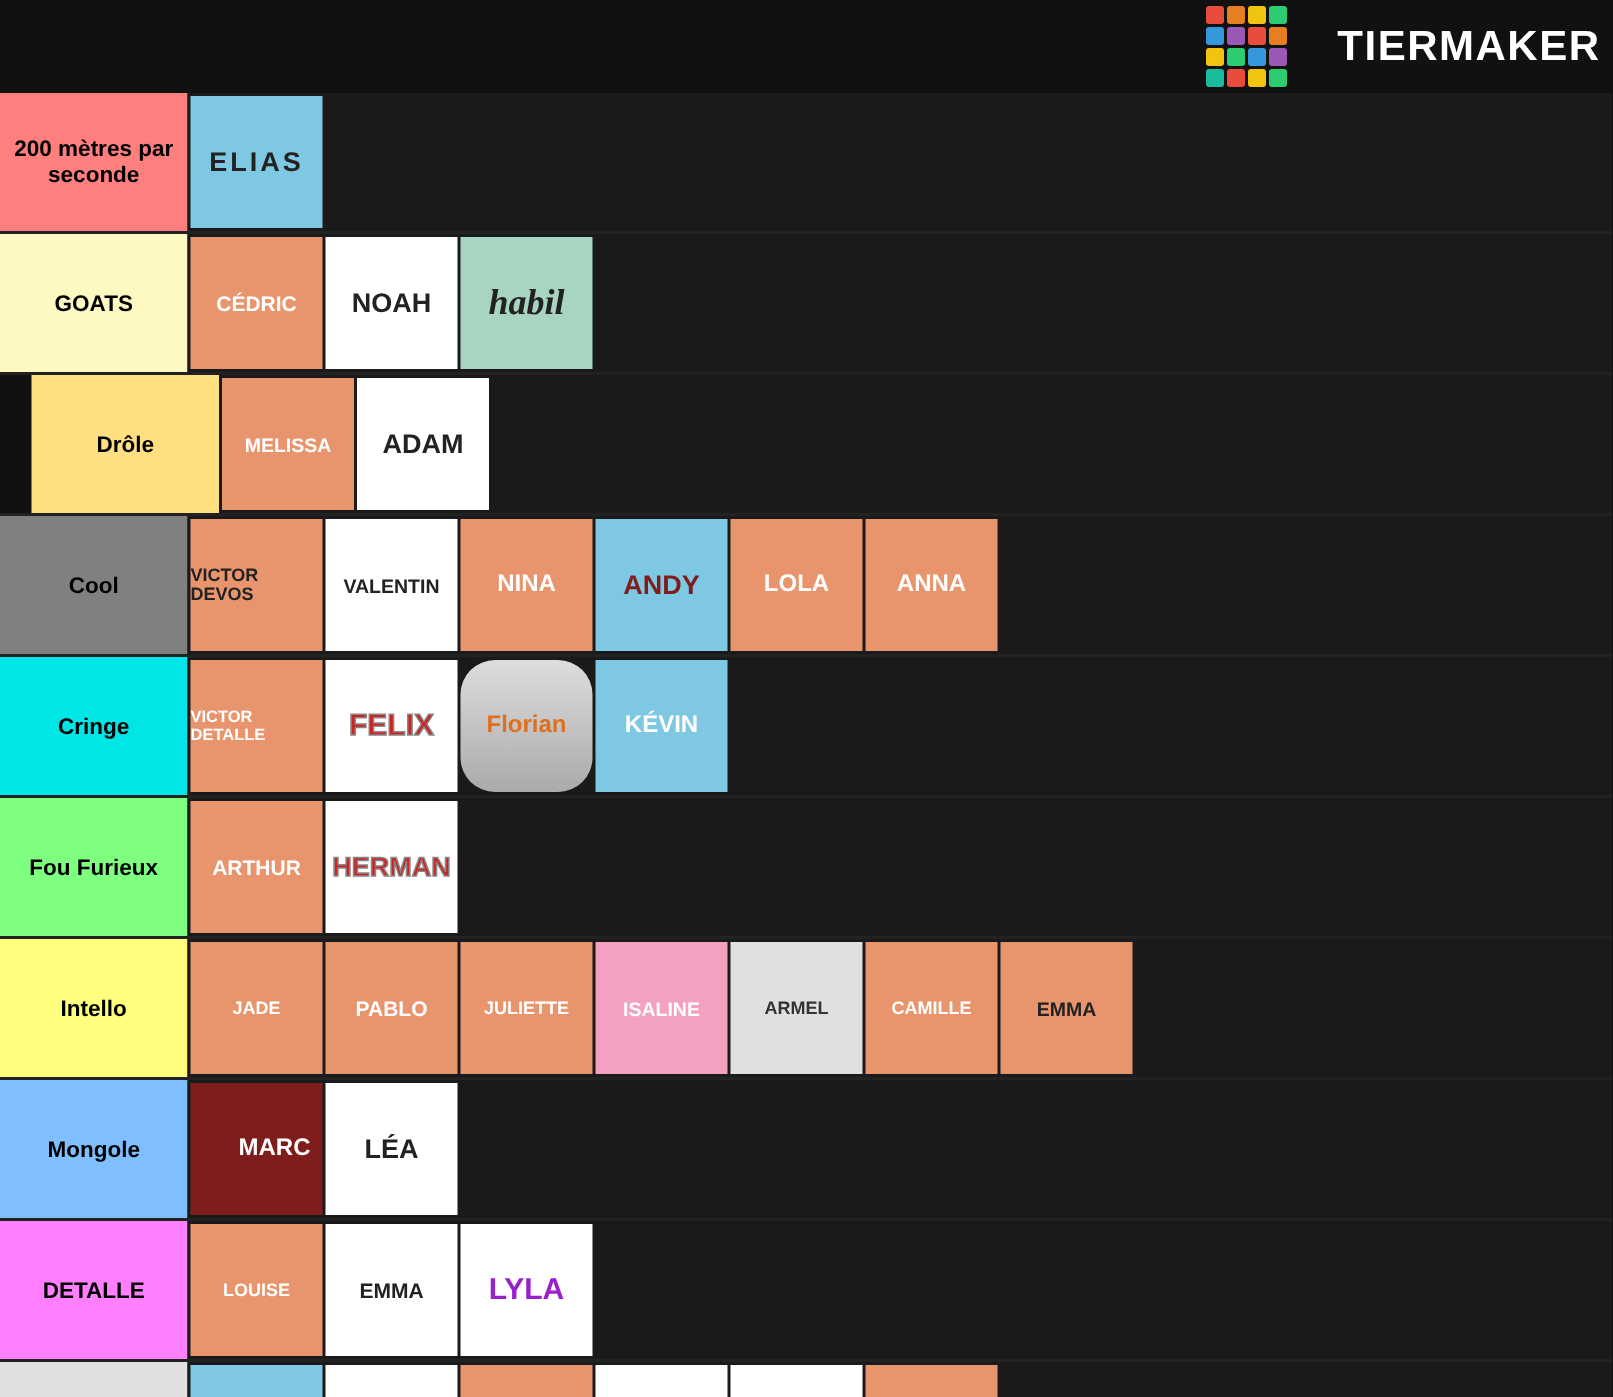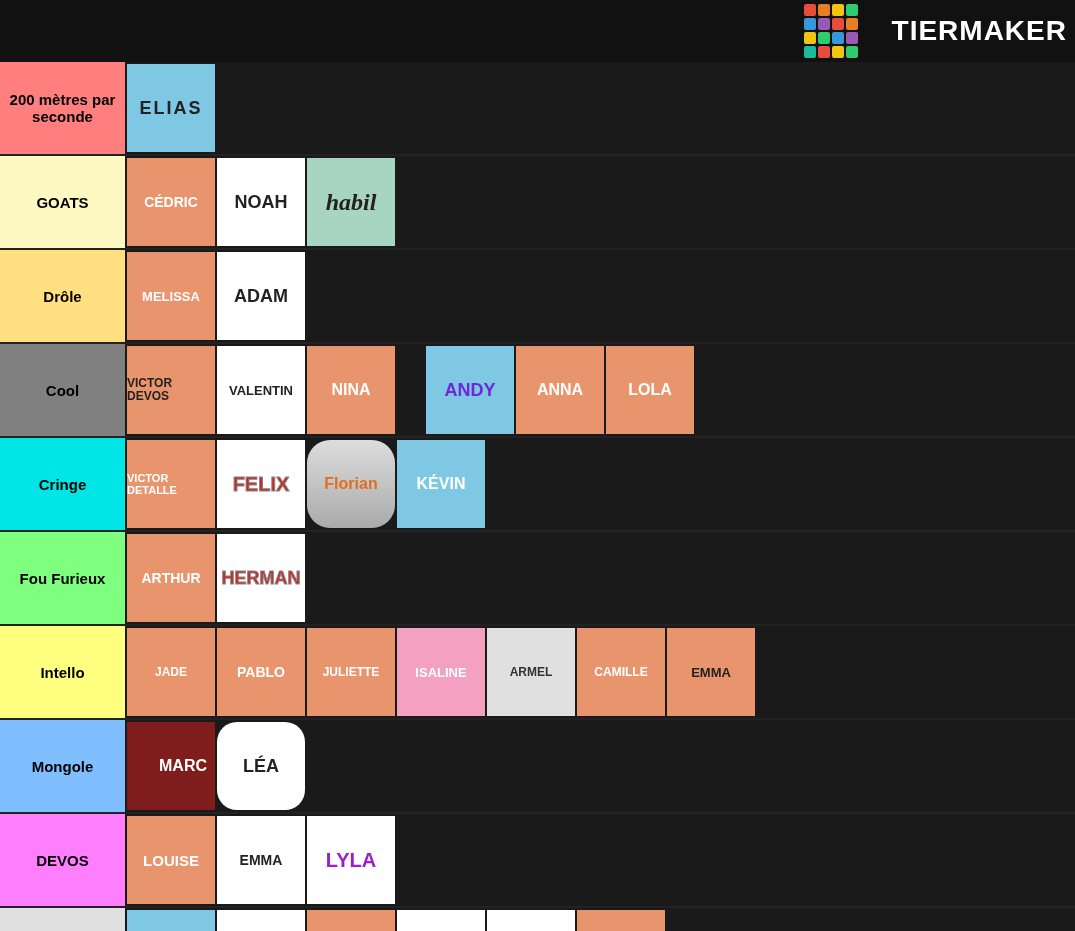--- a/index.html
+++ b/index.html
@@ -78,21 +78,21 @@
       justify-content: center;
       font-weight: bold;
       font-size: 13px;
       overflow: hidden;
       position: relative;
     }
 
     
     .row-300 { background-color: #ff7f7f; }
     .row-goats { background-color: #ffbf7f; }
-    .row-drole { background-color: #ffdf7f; }
+    .row-drole { background-color: #ffdf7f; margin-left: 21px; }
     .row-cool { background-color: #808080; }
     .row-cringe { background-color: #00e5e5; }
     .row-fou { background-color: #7fff7f; }
     .row-intello { background-color: #ffff7f; }
     .row-mongole { background-color: #7fbfff; }
     .row-kassos { background-color: #ff7fff; }
     .row-fantome { background-color: #e0e0e0; }
 
     
     .style-elias {
@@ -161,26 +161,25 @@
     .style-nina {
       background: #e8956d;
       color: #fff;
       font-family: 'Arial Black', Arial, sans-serif;
       font-size: 16px;
       font-weight: 900;
       text-transform: uppercase;
     }
     .style-andy {
       background: #7ec8e3;
-      color: #6d28d9;
-      font-family: 'Arial Black', Arial, sans-serif;
-      font-size: 18px;
-      font-weight: 900;
-      text-transform: uppercase;
-      margin-left: 29px;
+      color: #7f1d1d;
+      font-family: 'Arial Black', Arial, sans-serif;
+      font-size: 18px;
+      font-weight: 900;
+      text-transform: uppercase;
     }
     .style-anna {
       background: #e8956d;
       color: #fff;
       font-family: 'Arial Black', Arial, sans-serif;
       font-size: 16px;
       font-weight: 900;
       text-transform: uppercase;
     }
     .style-lola {
@@ -303,27 +302,26 @@
       font-weight: 900;
       text-transform: uppercase;
       padding-left: 24px;
     }
     .style-lea {
       background: #fff;
       color: #222;
       font-family: 'Arial Black', Arial, sans-serif;
       font-size: 18px;
       font-weight: 900;
-      border-radius: 20px;
     }
     .style-louise {
       background: #e8956d;
       color: #fff;
       font-family: 'Arial Black', Arial, sans-serif;
-      font-size: 15px;
+      font-size: 12px;
       font-weight: 900;
       text-transform: uppercase;
     }
     .style-emma-kassos {
       background: #fff;
       color: #222;
       font-family: 'Arial Black', Arial, sans-serif;
       font-size: 14px;
       font-weight: 900;
       text-transform: uppercase;
@@ -433,22 +431,22 @@
           <div class="tier-item style-adam">ADAM</div>
         </div>
       </div>
       <div class="tier-row">
         <div class="tier-label row-cool" style="background-color: rgb(128, 128, 128);">Cool</div>
         <div class="tier-items">
           <div class="tier-item style-victordevos">VICTOR DEVOS</div>
           <div class="tier-item style-valentin">VALENTIN</div>
           <div class="tier-item style-nina">NINA</div>
           <div class="tier-item style-andy">ANDY</div>
+          <div class="tier-item style-lola">LOLA</div>
           <div class="tier-item style-anna">ANNA</div>
-          <div class="tier-item style-lola">LOLA</div>
         </div>
       </div>
       <div class="tier-row">
         <div class="tier-label row-cringe" style="background-color: rgb(0, 229, 229);">Cringe</div>
         <div class="tier-items">
           <div class="tier-item style-victordetalle">VICTOR DETALLE</div>
           <div class="tier-item style-felix">FELIX</div>
           <div class="tier-item style-florian">Florian</div>
           <div class="tier-item style-kevin">KÉVIN</div>
         </div>
@@ -473,21 +471,21 @@
         </div>
       </div>
       <div class="tier-row">
         <div class="tier-label row-mongole" style="background-color: rgb(127, 191, 255);">Mongole</div>
         <div class="tier-items">
           <div class="tier-item style-marc">MARC</div>
           <div class="tier-item style-lea">LÉA</div>
         </div>
       </div>
       <div class="tier-row">
-        <div class="tier-label row-kassos" style="background-color: rgb(255, 127, 255);">DEVOS</div>
+        <div class="tier-label row-kassos" style="background-color: rgb(255, 127, 255);">DETALLE</div>
         <div class="tier-items">
           <div class="tier-item style-louise">LOUISE</div>
           <div class="tier-item style-emma-kassos">EMMA</div>
           <div class="tier-item style-lyla">LYLA</div>
         </div>
       </div>
       <div class="tier-row">
         <div class="tier-label row-fantome" style="background-color: rgb(224, 224, 224);">Fantôme</div>
         <div class="tier-items">
           <div class="tier-item style-maxime">MAXIME</div>

